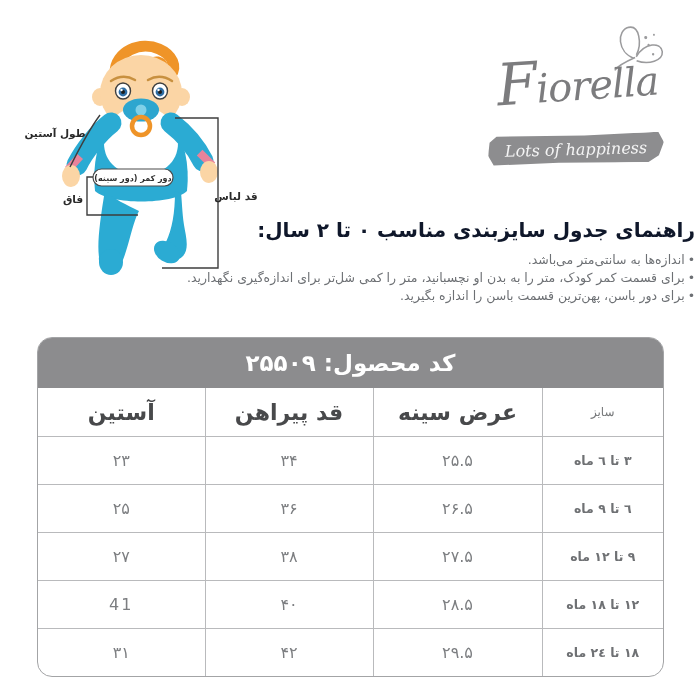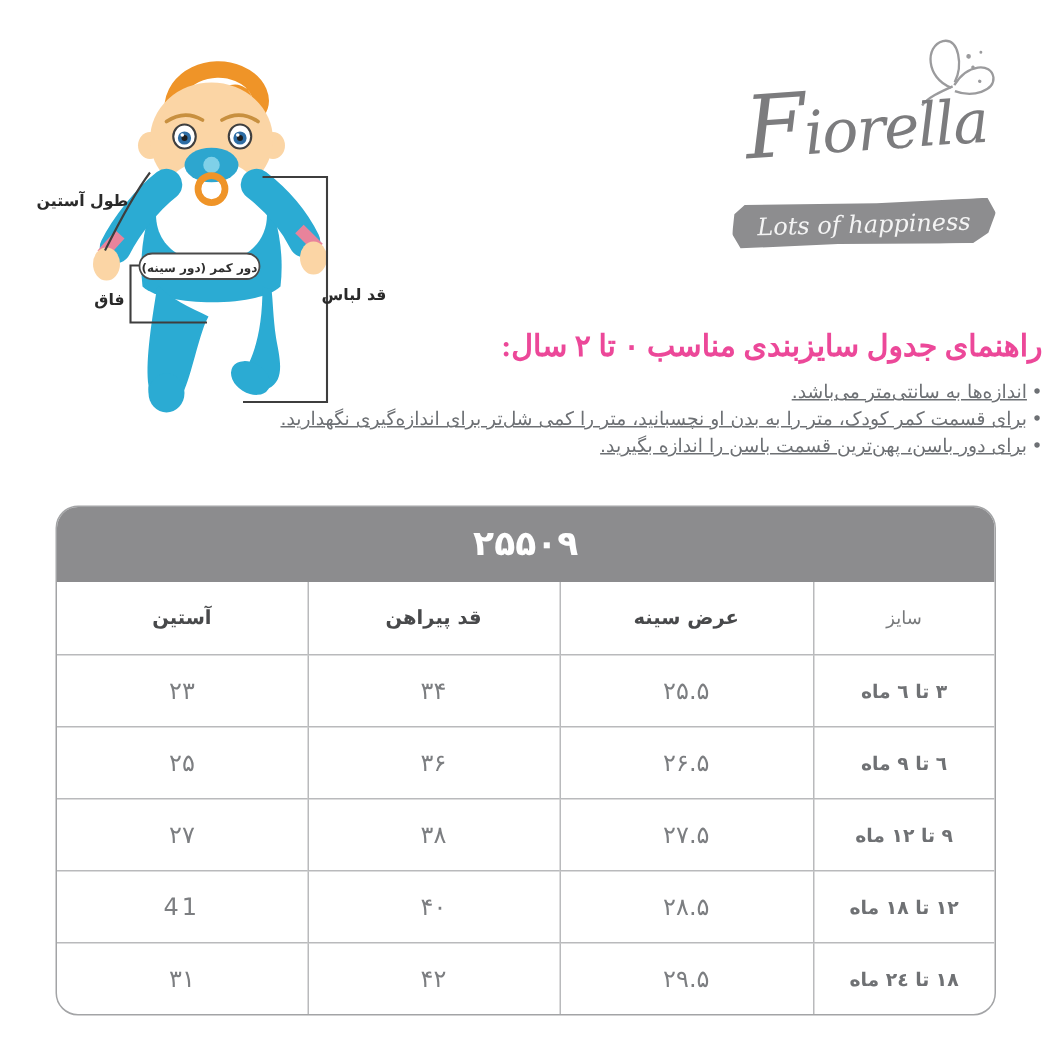--- a/index.html
+++ b/index.html
@@ -17,37 +17,37 @@
   .brand-name::first-letter{font-size:58px;}
   .butterfly{position:absolute;left:128px;top:2px;width:58px;height:58px;transform:rotate(8deg);}
   .tagline-band{position:absolute;left:8px;top:114px;width:176px;height:30px;background:#8d8d8f;
       transform:rotate(-1.5deg);display:flex;align-items:center;justify-content:center;
       clip-path:polygon(1% 22%,5% 2%,55% 6%,97% 0%,100% 34%,97% 78%,91% 100%,40% 94%,3% 98%,0% 66%);}
   .tagline-band span{font-family:"DejaVu Serif",serif;font-style:italic;font-size:16px;
       color:#f4f4f4;white-space:nowrap;}
 
   
   .guide{position:absolute;right:5px;top:218px;width:640px;text-align:right;direction:rtl;}
-  .guide-heading{font-size:20px;font-weight:bold;color:#ec4899;margin-bottom:9px;font-family:Liberation Serif, serif;}
-  .guide-note{font-size:12.5px;color:#6d7074;line-height:18px;white-space:nowrap;text-decoration:underline;}
+  .guide-heading{font-size:20px;font-weight:bold;color:#0f172a;margin-bottom:9px;}
+  .guide-note{font-size:12.5px;color:#6d7074;line-height:18px;white-space:nowrap;}
   .guide-note .dot{display:inline-block;margin-left:3px;color:#6d7074;}
 
   
   .size-table{position:absolute;left:37px;top:337px;width:625px;direction:rtl;
       border:1px solid #a3a4a6;border-radius:15px;overflow:hidden;background:#fff;}
   .table-band{height:50px;background:#8c8c8e;display:flex;align-items:center;justify-content:center;
       color:#ffffff;font-weight:bold;font-size:23px;gap:8px;}
   .table-band .code{letter-spacing:4px;}
   table{width:100%;border-collapse:collapse;table-layout:fixed;}
   th,td{padding:0;text-align:center;vertical-align:middle;}
   th{height:48px;border-bottom:1px solid #b9babc;}
   td{height:47px;}
   tr.data-row:not(:last-child) td{border-bottom:1px solid #b9babc;}
   th:not(:last-child),td:not(:last-child){border-left:1px solid #b9babc;margin-left:48px;}
-  th.col-main{font-size:13px;font-weight:bold;color:#48494b;}
+  th.col-main{font-size:22px;font-weight:bold;color:#48494b;}
   th.col-size{font-size:12px;font-weight:normal;color:#77797b;font-family:Liberation Serif, serif;}
   td.size-cell{font-size:12.5px;font-weight:600;color:#6f7174;}
   td.num-cell{font-size:16px;color:#7c7e81;letter-spacing:2px;}
 </style>
 </head>
 <body>
 
 <div class="page">
 
   <div class="baby-wrap">
@@ -143,20 +143,21 @@
     <div class="guide-note">
       <span class="dot">•</span><span>برای قسمت کمر کودک، متر را به بدن او نچسبانید، متر را کمی شل‌تر برای اندازه‌گیری نگهدارید.</span>
     </div>
     <div class="guide-note">
       <span class="dot">•</span><span>برای دور باسن، پهن‌ترین قسمت باسن را اندازه بگیرید.</span>
     </div>
   </div>
 
   <div class="size-table">
     <div class="table-band">
+      <span>کد محصول:</span>
       <span class="code">۲۵۵۰۹</span>
     </div>
     <table>
       <colgroup>
           <col style="width:121px">
           <col style="width:169px">
           <col style="width:168px">
           <col style="width:167px">
         </colgroup>
       <thead>

